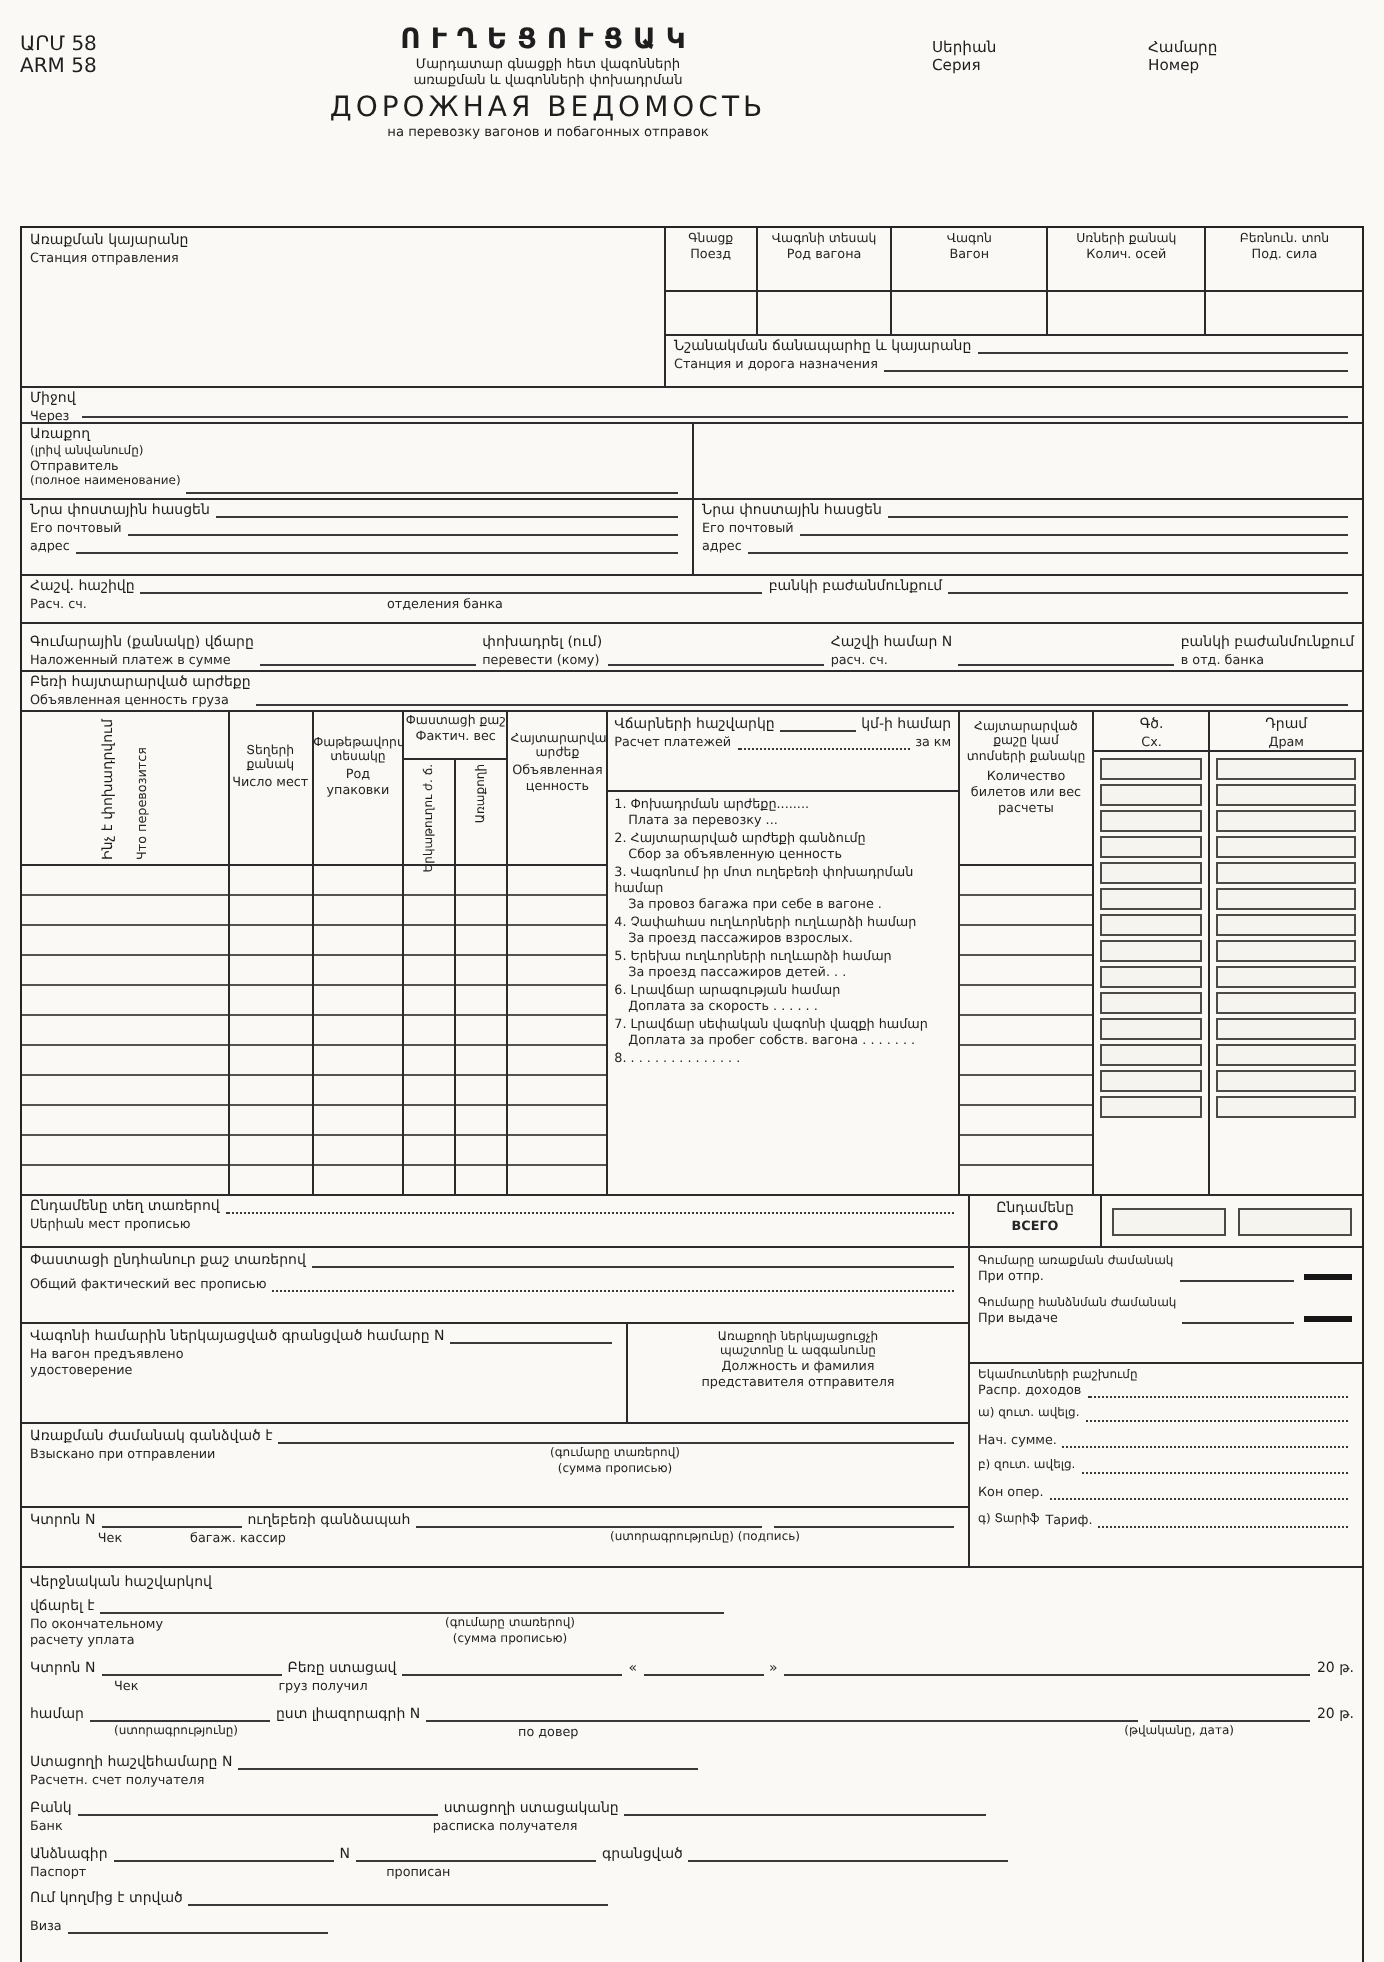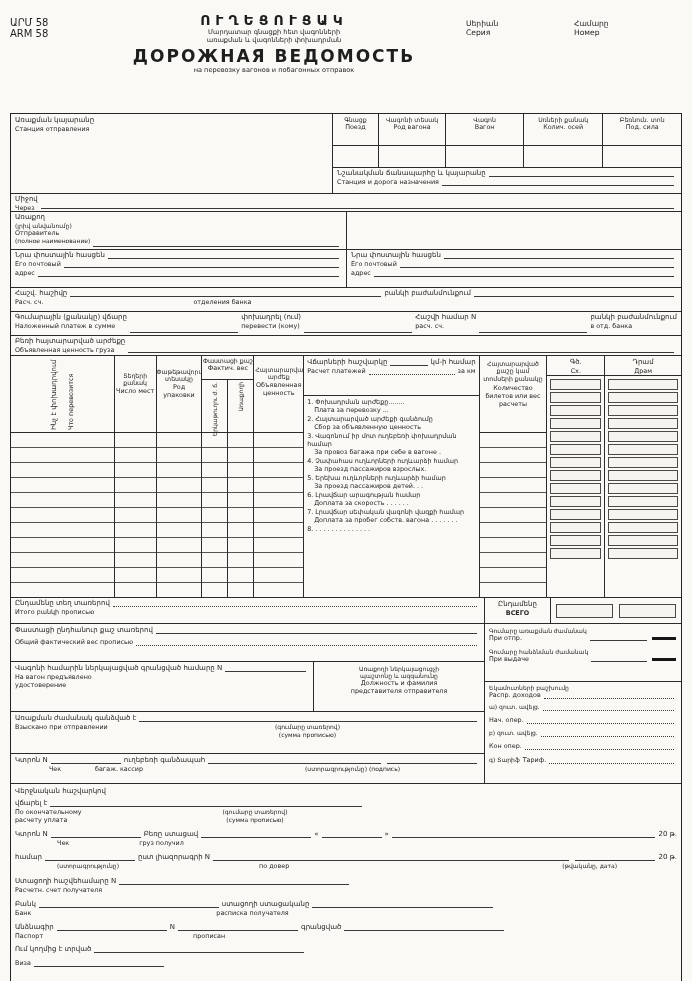--- a/index.html
+++ b/index.html
@@ -17,21 +17,21 @@
   .b { font-weight: bold; }
   .fill { flex: 1; min-width: 10px; border-bottom: 1px solid #3a3a3a; height: 8px; align-self: flex-end; margin: 0 3px 1px; }
   .fill.dot { border-bottom-style: dotted; }
   .vtxt { writing-mode: vertical-rl; transform: rotate(180deg); white-space: nowrap; }
   
   .hdr { height: 104px; }
   .hdr .code { width: 72px; font-size: 10px; padding-top: 8px; }
   .hdr .titles { flex: 1; text-align: center; padding-top: 3px; }
   .title-am { font-size: 14px; font-weight: bold; letter-spacing: 5px; }
   .titles .sub { font-size: 6.6px; }
-  .title-ru { font-size: 17px; font-weight: bold; letter-spacing: 2px; margin-top: 2px; }
+  .title-ru { font-size: 14px; font-weight: normal; letter-spacing: 2px; margin-top: 2px; }
   .hdr .sn { width: 108px; padding-top: 10px; font-size: 7.6px; }
   
   .form { border: 1.5px solid #242424; height: 895px; overflow: hidden; }
   .wcol { border-right: 1px solid #2b2b2b; text-align: center; padding-top: 2px; overflow: hidden; }
   .wcol:last-child { border-right: none; }
   .hcell { font-size: 6.2px; line-height: 1.2; }
   .tbody { flex: 1; background: repeating-linear-gradient(to bottom, transparent 0 14px, #55544f 14px 15px); }
   .mhead { height: 20px; padding-top: 2px; }
   .mcells { flex: 1; padding: 1px 0; }
   .mcell { height: 11px; border: 1px solid #4a4a46; margin: 2px 3px; background: #f5f4ee; }
@@ -176,21 +176,21 @@
         <span class="am">բանկի բաժանմունքում</span>
         <span class="fill" style="max-width:200px"></span>
       </div>
       <div class="r">
         <span class="ru">Расч. сч.</span>
         <span style="width:150px"></span>
         <span class="ru">отделения банка</span>
       </div>
     </div>
 
-    <div class="r bb ovh" style="height:24px; padding:1px 4px; align-items:flex-start">
+    <div class="r bb ovh" style="height:24px; padding:1px 4px; align-items:flex-end">
       <div>
           <div class="am">Գումարային (քանակը) վճարը</div>
           <div class="ru">Наложенный платеж в сумме</div>
         </div>
       <span class="fill"></span>
       <div>
           <div class="am">փոխադրել (ում)</div>
           <div class="ru">перевести (кому)</div>
         </div>
       <span class="fill"></span>
@@ -366,21 +366,21 @@
       </div>
     </div>
 
     <div class="r bb ovh" style="height:186px">
       <div class="grow br colflex">
         <div class="bb ovh" style="height:26px; padding:1px 4px">
           <div class="r">
               <span class="am">Ընդամենը տեղ տառերով</span>
               <span class="fill dot"></span>
             </div>
-          <div class="ru">Итого բանկի прописью</div>
+          <div class="ru">Սերիան мест прописью</div>
         </div>
         <div class="bb ovh" style="height:38px; padding:2px 4px">
           <div class="r">
               <span class="am">Փաստացի ընդհանուր քաշ տառերով</span>
               <span class="fill"></span>
             </div>
           <div class="r" style="margin-top:3px">
               <span class="ru">Общий фактический вес прописью</span>
               <span class="fill dot"></span>
             </div>
@@ -464,21 +464,21 @@
           <div class="tiny">Եկամուտների բաշխումը</div>
           <div class="r">
               <span class="ru">Распр. доходов</span>
               <span class="fill dot"></span>
             </div>
           <div class="r" style="margin-top:3px">
               <span class="tiny">ա) զուտ. ավելց.</span>
               <span class="fill dot"></span>
             </div>
           <div class="r" style="margin-top:4px">
-              <span class="ru">Нач. опер.</span>
+              <span class="ru">Нач. сумме.</span>
               <span class="fill dot"></span>
             </div>
           <div class="r" style="margin-top:4px">
               <span class="tiny">բ) զուտ. ավելց.</span>
               <span class="fill dot"></span>
             </div>
           <div class="r" style="margin-top:4px">
               <span class="ru">Кон опер.</span>
               <span class="fill dot"></span>
             </div>

